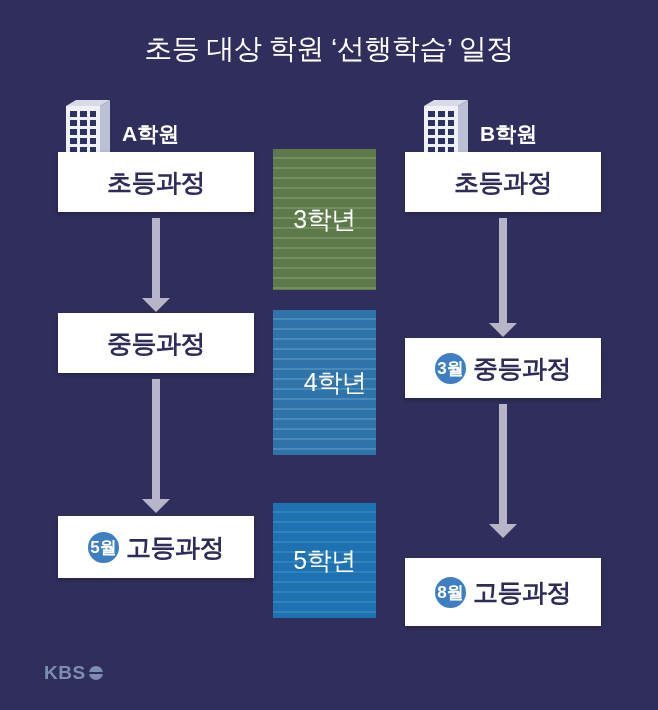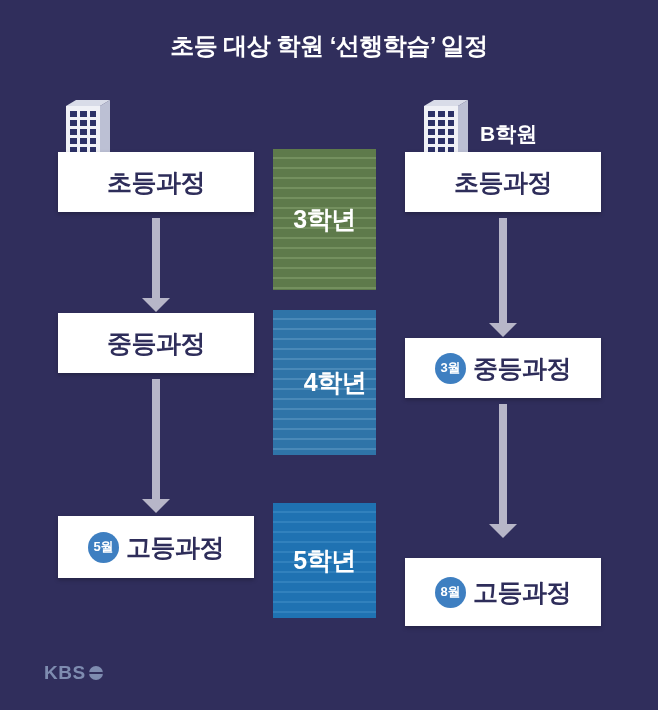--- a/index.html
+++ b/index.html
@@ -27,60 +27,60 @@
   }
   *{margin:0;padding:0;box-sizing:border-box;}
   html,body{background:#1c1b38;}
   body{font-family:"Liberation Sans","DejaVu Sans",sans-serif;}
   .canvas{
     position:relative;width:658px;height:710px;margin:0 auto;
     background:var(--bg);overflow:hidden;
   }
   .title{
     position:absolute;top:30px;left:0;width:100%;text-align:center;
-    color:var(--title);font-size:24px;font-weight:bold;letter-spacing:-0.5px;
+    color:var(--title);font-size:28px;font-weight:normal;letter-spacing:-0.5px;
   }
   .academy-header{
     position:absolute;display:flex;align-items:flex-end;gap:8px;
   }
   .academy-name{
     color:var(--academy-label);font-size:21px;font-weight:bold;
     padding-bottom:14px;
   }
   .course-box{
     position:absolute;background:var(--box-bg);
     display:flex;align-items:center;justify-content:center;gap:7px;
     box-shadow:0 2px 4px rgba(0,0,0,0.25);
   }
   .course-label{
     color:var(--box-text);font-size:25px;font-weight:bold;letter-spacing:-0.5px;
   }
   .month-circle{
     width:31px;height:31px;border-radius:50%;background:var(--month-circle);
-    color:var(--month-text);font-size:13px;font-weight:bold;
+    color:var(--month-text);font-size:17px;font-weight:bold;
     display:flex;align-items:center;justify-content:center;flex:0 0 auto;
   }
   .arrow{position:absolute;width:28px;}
   .arrow-shaft{
     position:absolute;left:10px;top:0;width:8px;height:calc(100% - 13px);
     background:var(--arrow);
   }
   .arrow-head{
     position:absolute;left:0;bottom:0;width:0;height:0;
     border-left:14px solid transparent;border-right:14px solid transparent;
     border-top:14px solid var(--arrow);
   }
   .elementary-label{
     position:absolute;left:273px;top:115px;width:103px;text-align:center;
     color:var(--elementary-label);font-size:21px;font-weight:bold;
   }
   .grade-box{
     position:absolute;left:273px;width:103px;
     display:flex;align-items:center;justify-content:center;
-    color:var(--grade-text);font-size:25px;font-weight:bold;letter-spacing:-0.5px;
+    color:var(--grade-text);font-size:25px;font-weight:normal;letter-spacing:-0.5px;
   }
   .grade-3{background:repeating-linear-gradient(to bottom,var(--grade3-base) 0 8px,var(--grade3-stripe) 8px 10px);}
   .grade-4{background:repeating-linear-gradient(to bottom,var(--grade4-base) 0 8px,var(--grade4-stripe) 8px 10px);}
   .grade-5{background:repeating-linear-gradient(to bottom,var(--grade5-base) 0 8px,var(--grade5-stripe) 8px 10px);}
   .kbs-logo{
     position:absolute;left:44px;top:662px;display:flex;align-items:center;gap:3px;
     color:var(--kbs);font-size:19px;font-weight:bold;letter-spacing:0.5px;
   }
   .kbs-globe{
     width:14px;height:14px;border-radius:50%;background:var(--kbs);
@@ -114,20 +114,21 @@
           <rect x="20" y="33" width="7" height="6"></rect>
           <rect x="30" y="33" width="6" height="6"></rect>
         <rect x="10" y="42" width="7" height="6"></rect>
           <rect x="20" y="42" width="7" height="6"></rect>
           <rect x="30" y="42" width="6" height="6"></rect>
         <rect x="10" y="51" width="7" height="6"></rect>
           <rect x="20" y="51" width="7" height="6"></rect>
           <rect x="30" y="51" width="6" height="6"></rect>
       </g>
     </svg>
+    <span class="academy-name">A학원</span>
   </div>
 
   <div class="course-box" style="left:58px;top:152px;width:196px;height:60px;">
     <span class="course-label">초등과정</span>
   </div>
 
   <div class="arrow" style="left:142px;top:218px;height:94px;">
     <div class="arrow-shaft"></div>
     <div class="arrow-head"></div>
   </div>

